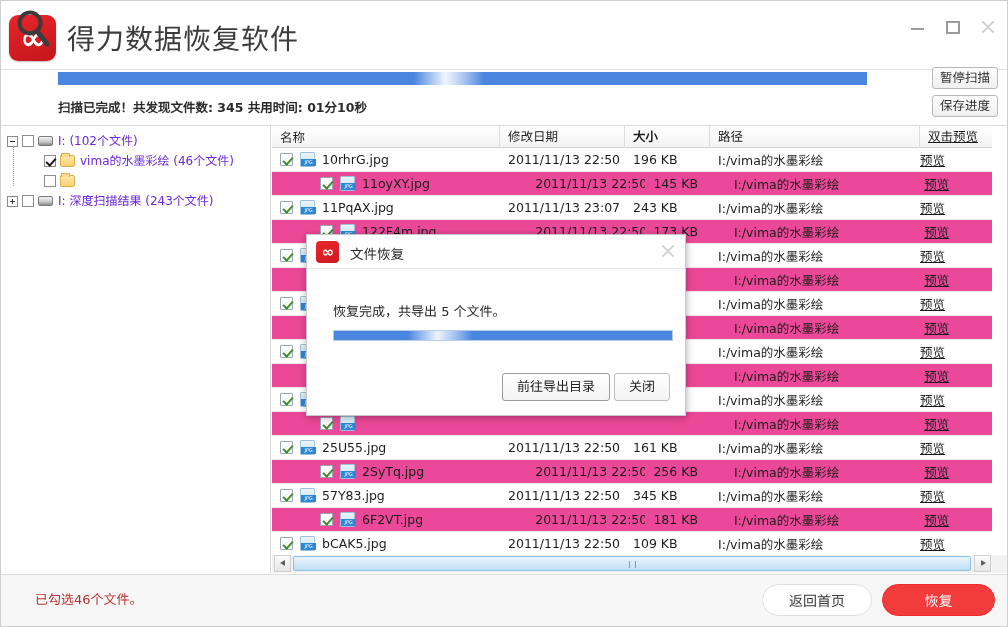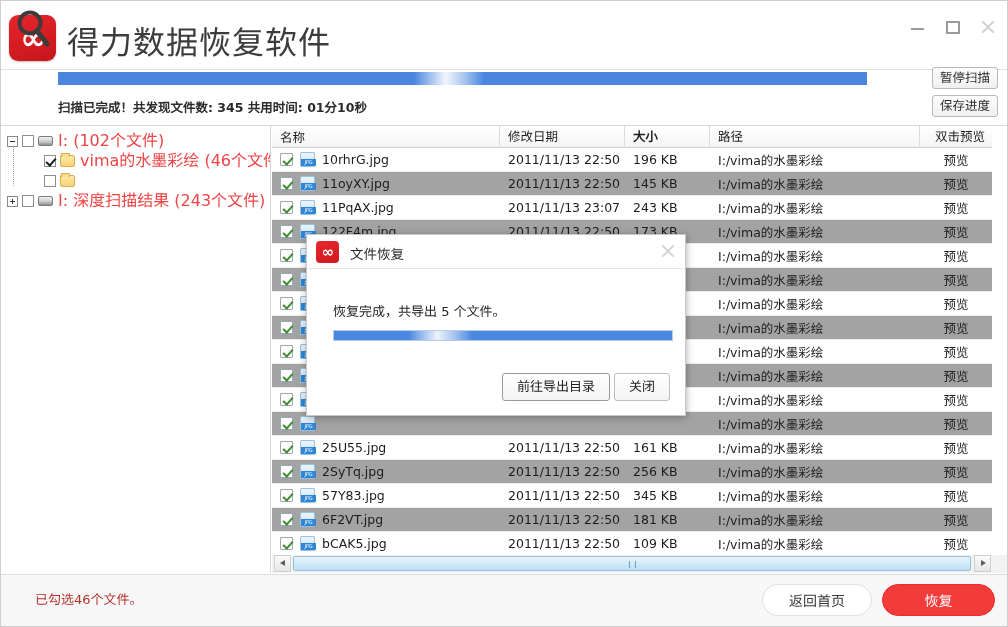--- a/index.html
+++ b/index.html
@@ -36,21 +36,21 @@
     color: #ffffff;
     font-size: 31px;
     line-height: 46px;
     text-align: center;
     font-weight: 700;
     letter-spacing: -2px;
     font-family: "DejaVu Sans", sans-serif;
   }
   .app-title {
     position: absolute; left: 66px; top: 16px;
-    font-size: 32px; color: #3c3c3c; font-weight: 400;
+    font-size: 28px; color: #3c3c3c; font-weight: 400;
     letter-spacing: 1px;
     white-space: nowrap;
   }
   .win-btns {
     position: absolute; right: 10px; top: 16px;
     display: flex; gap: 13px; align-items: center;
   }
   .win-btn {
     width: 22px; height: 20px; position: relative;
     cursor: pointer;
@@ -164,21 +164,21 @@
   .folder-ico {
     width: 15px; height: 12px; flex: 0 0 auto; margin-right: 5px;
     position: relative;
     background: linear-gradient(180deg,#ffe9a8 0%, #f5d274 100%);
     border: 1px solid #d8b052; border-radius: 1px 2px 2px 2px;
   }
   .folder-ico::before {
     content: ""; position: absolute; left: 0; top: -3px; width: 7px; height: 3px;
     background: #f7dc90; border: 1px solid #d8b052; border-bottom: none; border-radius: 1px 1px 0 0;
   }
-  .tlabel { font-size: 16px; color: #ef4444; }
+  .tlabel { font-size: 12px; color: #6d28d9; }
   .tguide {
     position: absolute; left: 12px; top: 20px; width: 1px; height: 40px;
     border-left: 1px dotted #9a9a9a;
   }
 
   
   .table-panel {
     position: absolute; left: 271px; top: 0; width: 818px; height: 447px;
     background: #ffffff;
     overflow: hidden;
@@ -206,27 +206,27 @@
 
   .rows {
     position: absolute; left: 0; top: 22px; width: 720px; height: 403px;
     overflow: hidden;
   }
   .row {
     height: 24px; display: flex; align-items: center;
     font-size: 12.5px; color: #1c1c1c;
     border-bottom: 1px solid #ececec;
   }
-  .row.alt { background: #a3a3a3; }
+  .row.alt { background: #ec4899; padding-left: 40px; }
   .cell { white-space: nowrap; overflow: hidden; }
   .c-name  { width: 228px; display: flex; align-items: center; padding-left: 8px; }
   .c-date  { width: 125px; padding-left: 8px; }
   .c-size  { width: 85px;  padding-left: 8px; }
   .c-path  { width: 210px; padding-left: 8px; }
-  .c-prev  { width: 72px;  text-align: center; color: #1c1c1c; cursor: pointer; }
+  .c-prev  { width: 72px;  text-align: left; color: #1c1c1c; cursor: pointer; text-decoration: underline; }
 
   .rcheck {
     width: 13px; height: 13px; flex: 0 0 auto; margin-right: 7px;
     border: 1px solid #9aa7b5; background: #fdfdfd; border-radius: 1px;
     position: relative; cursor: pointer;
   }
   .rcheck.checked::after {
     content: ""; position: absolute; left: 3.5px; top: 0.5px;
     width: 4px; height: 8px;
     border: solid #3f8b2e; border-width: 0 2.2px 2.2px 0;

